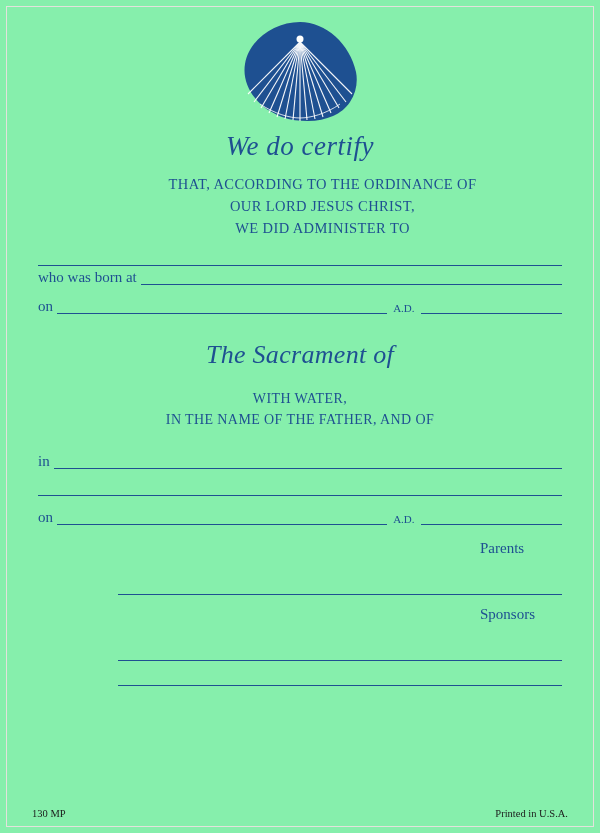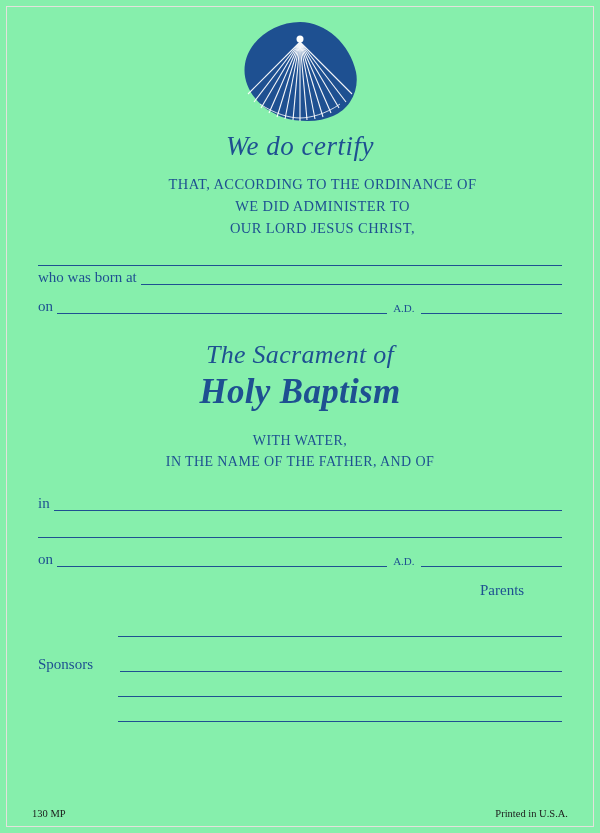--- a/index.html
+++ b/index.html
@@ -186,43 +186,42 @@
       <g fill="none" stroke="#ffffff" stroke-width="1" opacity="0.8">
         <path d="M30 86 C45 96 60 100 70 100 C80 100 96 96 110 86"></path>
       </g>
     </svg>
   </div>
 
   <div class="we-certify">We do certify</div>
 
   <div class="declaration">
     <div class="smallcaps">THAT, ACCORDING TO THE ORDINANCE OF</div>
+    <div class="smallcaps">OUR LORD JESUS CHRIST,</div>
     <div class="smallcaps">WE DID ADMINISTER TO</div>
-    <div class="smallcaps">OUR LORD JESUS CHRIST,</div>
   </div>
 
   <div class="spacer-line" style="margin-top:26px;">
     <div class="line"></div>
   </div>
 
   <div class="field-row">
     <div class="field-label">who was born at</div>
     <div class="field-line"></div>
   </div>
 
   <div class="field-row" style="margin-top:14px;">
     <div class="field-label">on</div>
     <div class="field-line" style="flex:1 1 62%;"></div>
     <div class="ad-label smallcaps">A.D.</div>
     <div class="field-line" style="flex:1 1 26%;"></div>
   </div>
 
   <div class="sacrament-block">
     <div class="sacrament-line1">The Sacrament of</div>
-    <div class="sacrament-line2">Holy Baptism</div>
   </div>
 
   <div class="with-water">
     <div class="smallcaps">WITH WATER,</div>
     <div class="smallcaps">IN THE NAME OF THE FATHER, AND OF</div>
   </div>
 
   <div class="field-row" style="margin-top:24px;">
     <div class="field-label">in</div>
     <div class="field-line"></div>
@@ -242,21 +241,21 @@
 
   <div class="field-row" style="margin-top:16px;flex-direction:column;">
     <div class="field-label" style="min-width:78px;">Parents</div>
     <div class="field-line"></div>
   </div>
 
   <div class="spacer-line indent-line" style="margin-top:24px;">
     <div class="line"></div>
   </div>
 
-  <div class="field-row" style="margin-top:20px;">
+  <div class="field-row" style="margin-top:12px;flex-direction:column;">
     <div class="field-label" style="min-width:78px;">Sponsors</div>
     <div class="field-line"></div>
   </div>
 
   <div class="spacer-line indent-line" style="margin-top:24px;">
     <div class="line"></div>
   </div>
 
   <div class="spacer-line indent-line" style="margin-top:24px;">
     <div class="line"></div>

